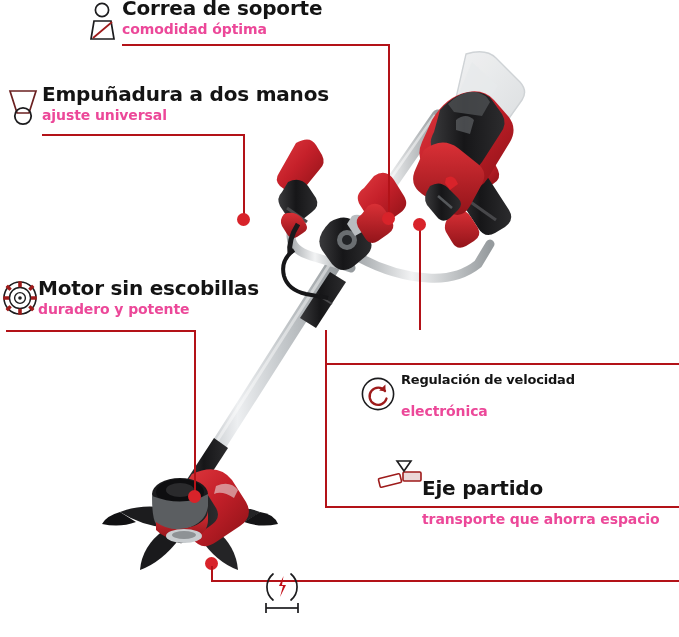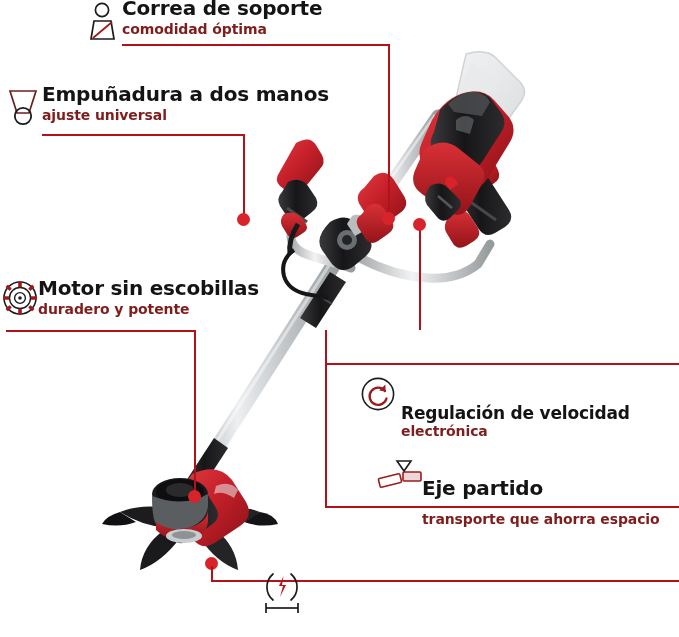--- a/index.html
+++ b/index.html
@@ -4,22 +4,22 @@
 <style>
   html,body{margin:0;padding:0;background:#ffffff;}
   body{width:679px;height:637px;position:relative;overflow:hidden;
        font-family:"DejaVu Sans","Liberation Sans",sans-serif;}
   #stage{position:absolute;inset:0;width:576px;height:637px;}
 
   
   .callout{position:absolute;}
   .title{font-size:20px;font-weight:700;color:#141414;white-space:nowrap;
          letter-spacing:-.2px;line-height:1.05;}
-  .title.sm{font-size:17px;margin-top:32px;}
-  .sub{font-size:14px;font-weight:600;color:#7f1d1d;white-space:nowrap;
+  .title.sm{font-size:13px;}
+  .sub{font-size:14px;font-weight:600;color:#ec4899;white-space:nowrap;
        line-height:1.18;letter-spacing:-.1px;}
   .sub.big{font-size:15px;}
 
   
   .ln{position:absolute;background:#B31218;}
   .lnh{height:1.6px;}
   .lnv{width:1.6px;}
   .dot{position:absolute;width:13px;height:13px;border-radius:50%;
        background:#D8232A;}
 
@@ -249,21 +249,21 @@
     <div class="sub" style="margin-top:2px;">duradero y potente</div>
   </div>
 
   <div class="callout" style="left:42px;top:84px;">
     <div class="title">Empuñadura a dos manos</div>
     <div class="sub" style="margin-top:2px;">ajuste universal</div>
   </div>
 
   <div class="callout" style="left:401px;top:373px;">
     <div class="title sm">Regulación de velocidad</div>
-    <div class="sub" style="margin-top:0;">electrónica</div>
+    <div class="sub" style="margin-top:16px;">electrónica</div>
   </div>
 
   <div class="callout" style="left:422px;top:478px;">
     <div class="title">Eje partido</div>
     <div class="sub" style="margin-top:12px;">transporte que ahorra espacio</div>
   </div>
 
 
 </div>
 

